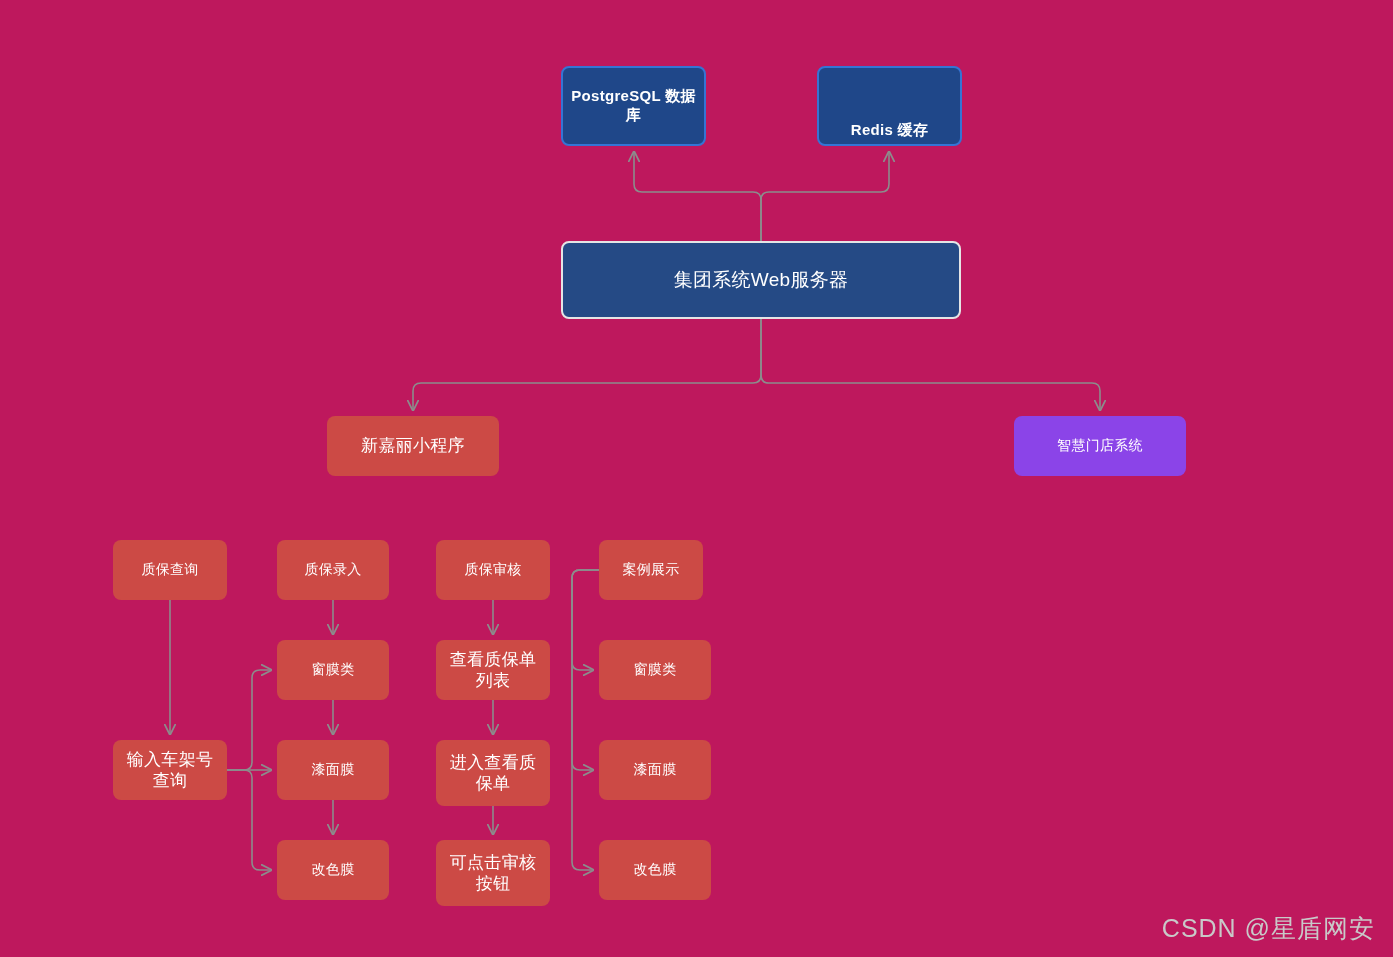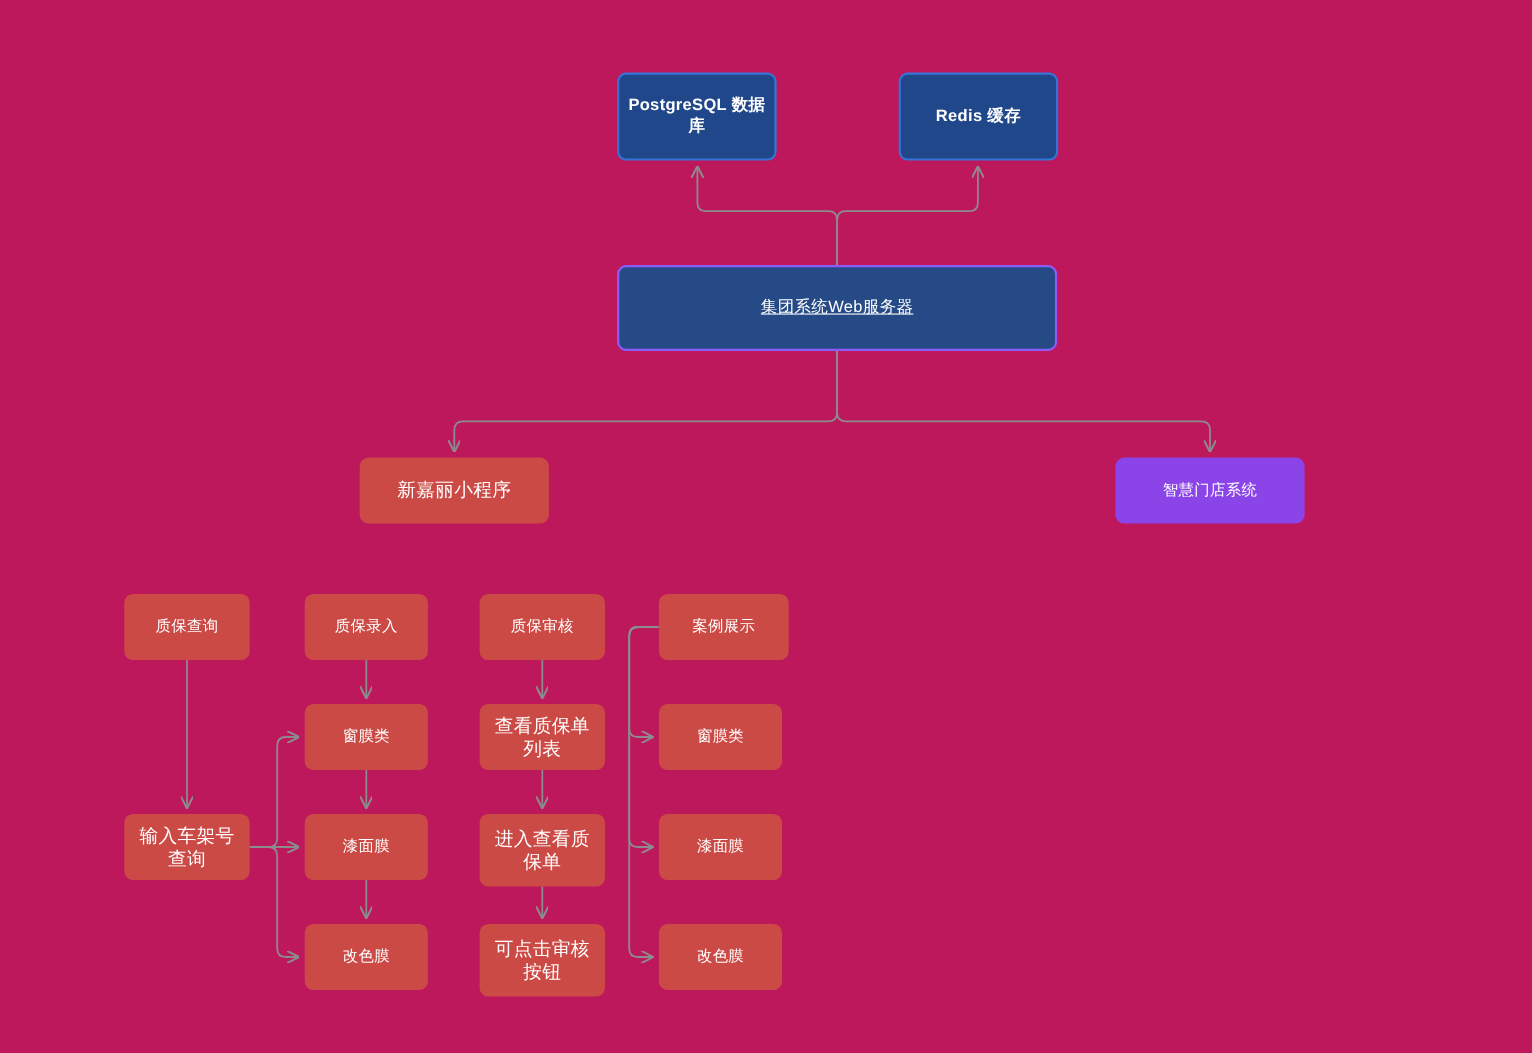--- a/index.html
+++ b/index.html
@@ -40,24 +40,23 @@
     padding: 4px 8px;
   }
   .node.db {
     background: #1f4789;
     border: 2px solid #3574d4;
     font-weight: bold;
     font-size: 15px;
   }
   .node.server {
     background: #254a85;
-    border: 2px solid #8b5cf6;
+    border: 2px solid #e5e5e5;
     font-weight: normal;
-    font-size: 15px;
-    text-decoration: underline;
+    font-size: 19px;
   }
   .node.red {
     background: #cc4a45;
     border: none;
     font-size: 14px;
     font-weight: normal;
   }
   .node.purple {
     background: #8b44e8;
     border: none;
@@ -117,21 +116,21 @@
       <path d="M 599 570 L 580 570 Q 572 570 572 578 L 572 662 Q 572 670 580 670 L 593 670"></path>
       <path d="M 599 570 L 580 570 Q 572 570 572 578 L 572 762 Q 572 770 580 770 L 593 770"></path>
       <path d="M 599 570 L 580 570 Q 572 570 572 578 L 572 862 Q 572 870 580 870 L 593 870"></path>
     </g>
   </svg>
 
   <div id="nodes">
       <div class="node db" style="left: 561px; top: 66px; width: 145px; height: 80px;">
         <span>PostgreSQL 数据库</span>
       </div>
-      <div class="node db" style="left: 817px; top: 66px; width: 145px; height: 80px;">
+      <div class="node db" style="left: 817px; top: 66px; width: 145px; height: 80px; align-items: flex-end;">
         <span>Redis 缓存</span>
       </div>
       <div class="node server" style="left: 561px; top: 241px; width: 400px; height: 78px;">
         <span>集团系统Web服务器</span>
       </div>
       <div class="node red small" style="left: 327px; top: 416px; width: 172px; height: 60px;">
         <span>新嘉丽小程序</span>
       </div>
       <div class="node purple" style="left: 1014px; top: 416px; width: 172px; height: 60px;">
         <span>智慧门店系统</span>
@@ -159,27 +158,28 @@
       </div>
       <div class="node red small" style="left: 436px; top: 640px; width: 114px; height: 60px;">
         <span>查看质保单列表</span>
       </div>
       <div class="node red small" style="left: 436px; top: 740px; width: 114px; height: 66px;">
         <span>进入查看质保单</span>
       </div>
       <div class="node red small" style="left: 436px; top: 840px; width: 114px; height: 66px;">
         <span>可点击审核按钮</span>
       </div>
-      <div class="node red" style="left: 599px; top: 540px; width: 118px; height: 60px; text-align: center;">
+      <div class="node red" style="left: 599px; top: 540px; width: 104px; height: 60px; text-align: center;">
         <span>案例展示</span>
       </div>
       <div class="node red" style="left: 599px; top: 640px; width: 112px; height: 60px;">
         <span>窗膜类</span>
       </div>
       <div class="node red" style="left: 599px; top: 740px; width: 112px; height: 60px;">
         <span>漆面膜</span>
       </div>
       <div class="node red" style="left: 599px; top: 840px; width: 112px; height: 60px;">
         <span>改色膜</span>
       </div>
     </div>
 
+  <div id="watermark">CSDN @星盾网安</div>
 </div>
 
 </body></html>

